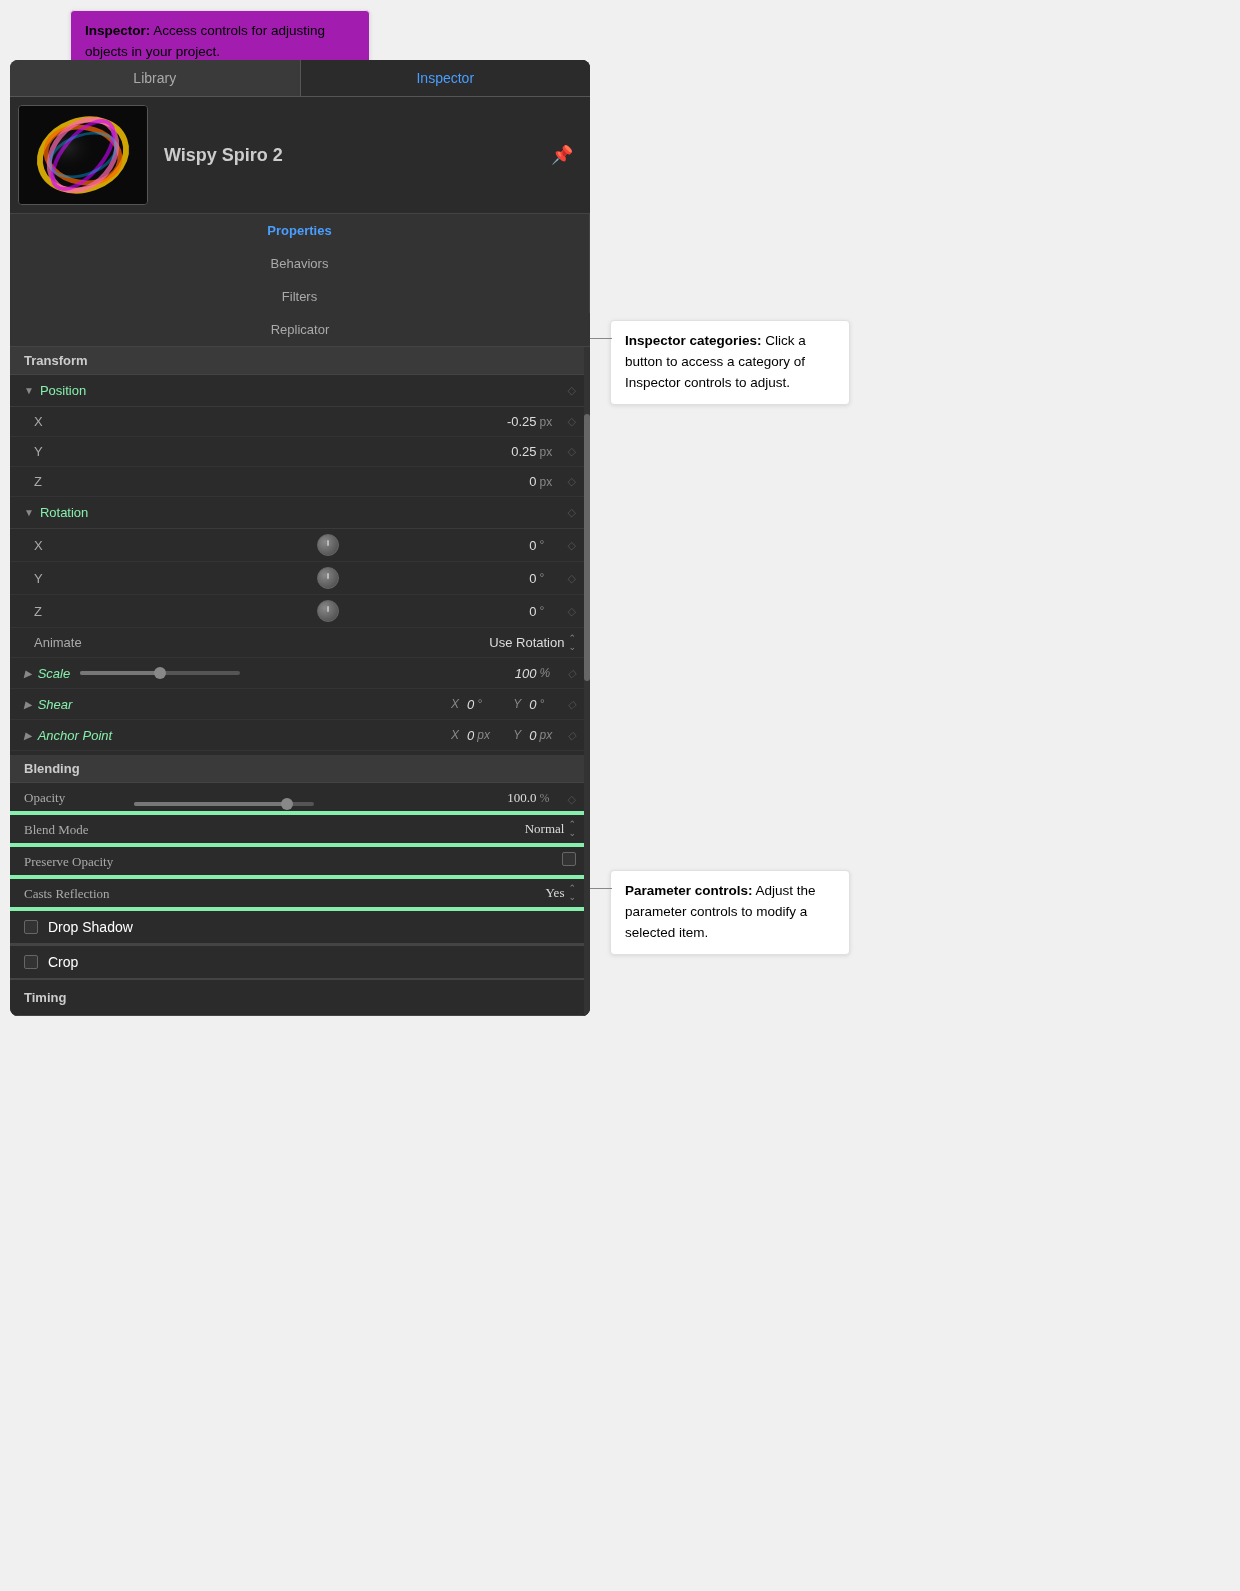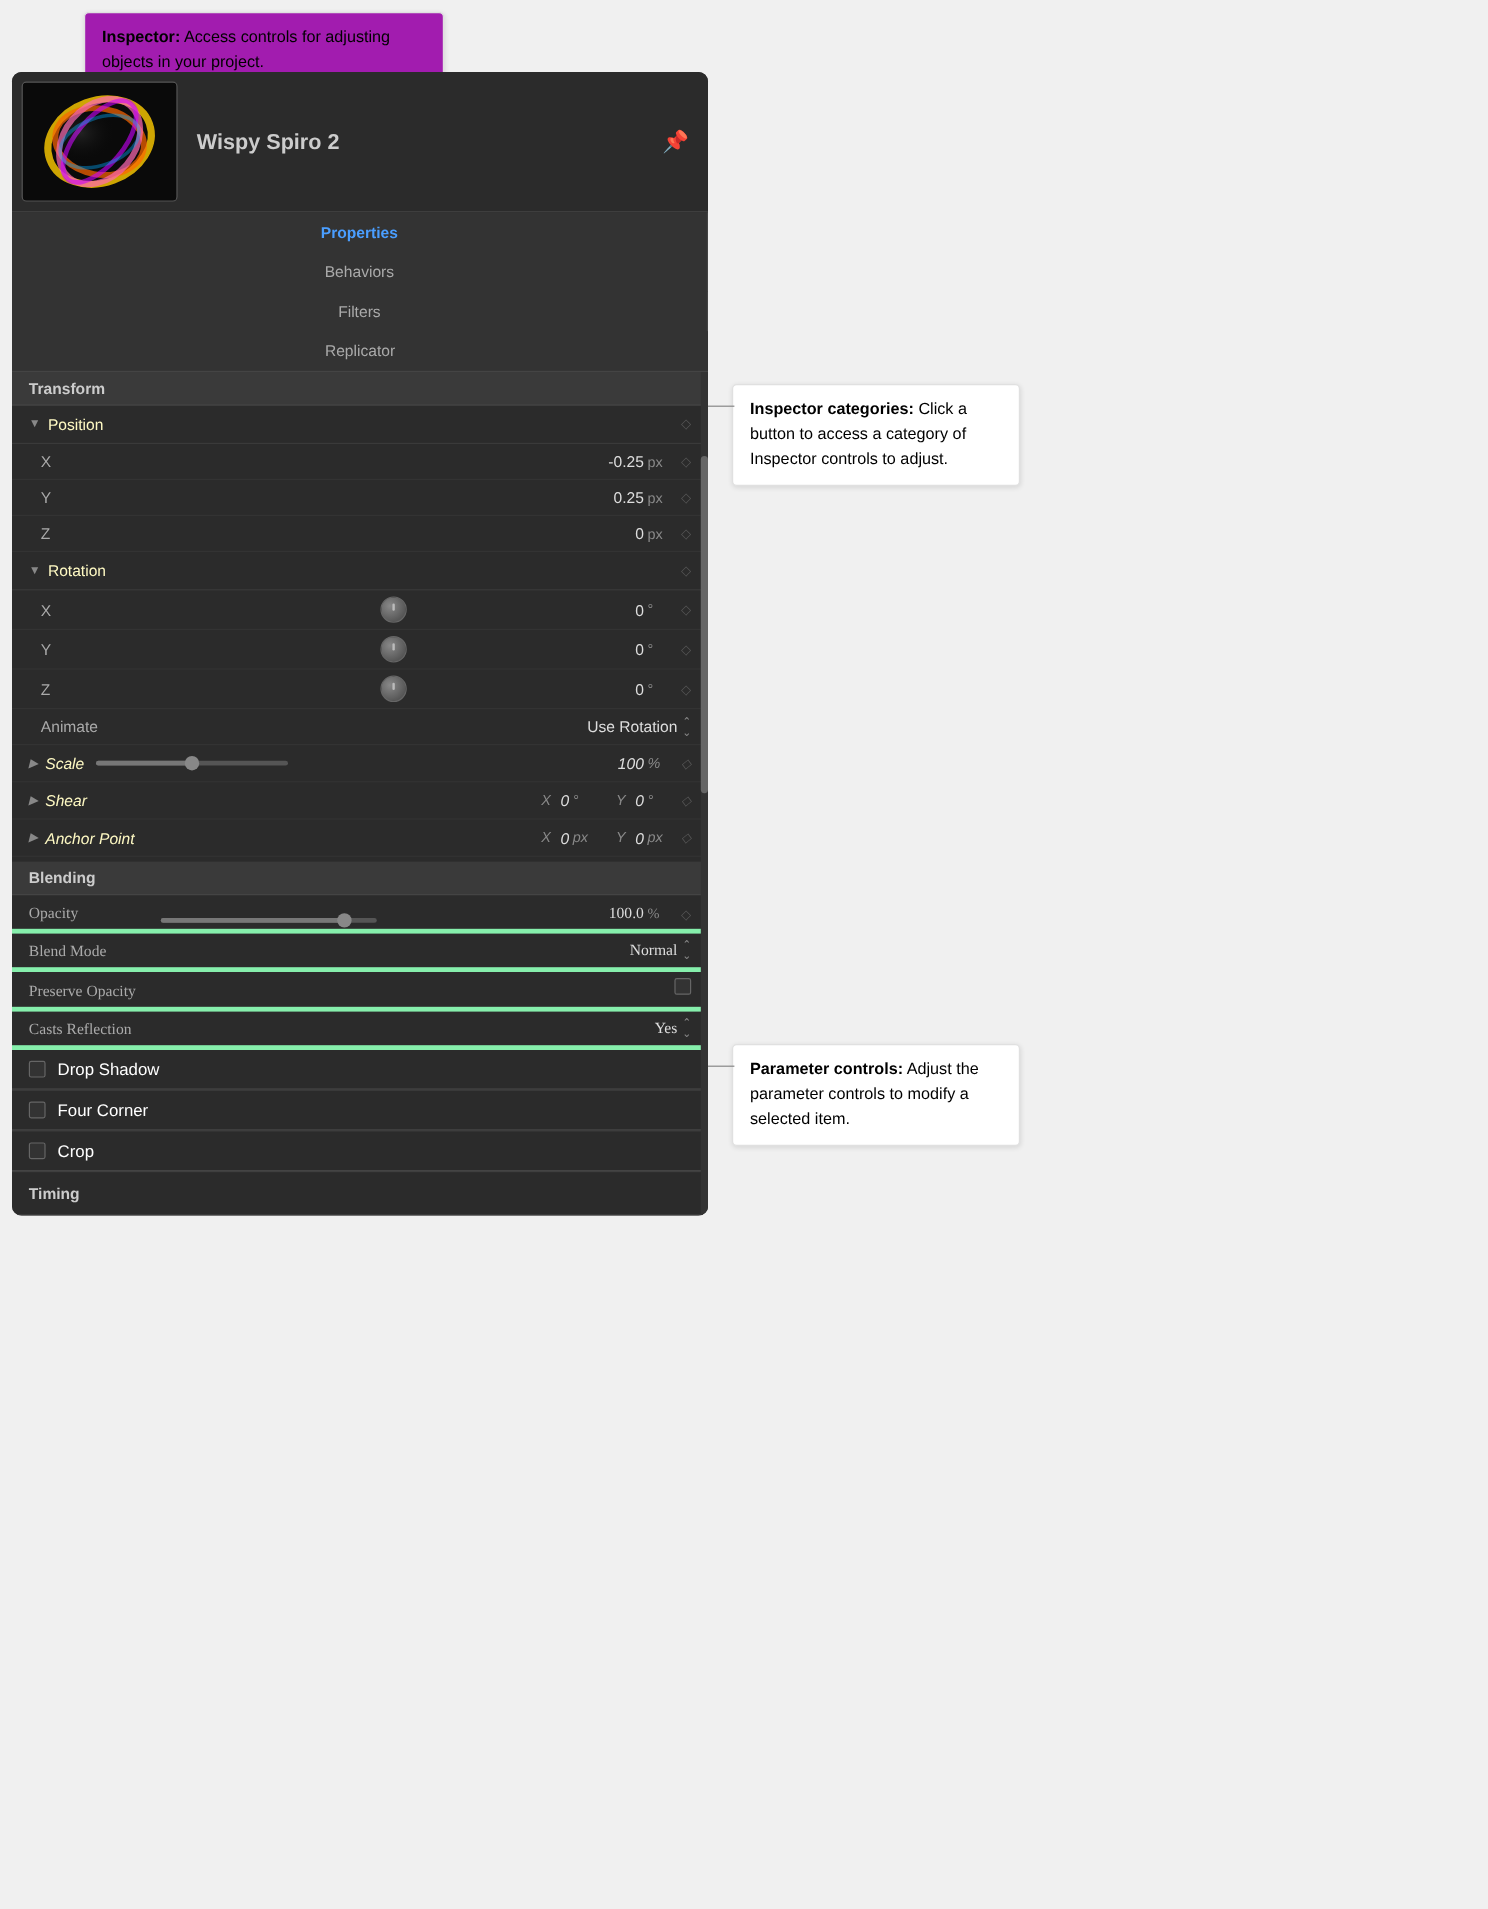--- a/index.html
+++ b/index.html
@@ -151,21 +151,21 @@
     }
     .triangle {
       font-size: 10px;
       color: #888;
       margin-right: 6px;
     }
     .triangle.collapsed::before { content: '▶'; }
     .triangle.expanded::before { content: '▼'; }
 
     .group-label {
-      color: #fef9c3;
+      color: #86efac;
       font-size: 13px;
     }
     .sub-row {
       display: flex;
       align-items: center;
       padding: 5px 14px 5px 24px;
       border-bottom: 1px solid #333;
       min-height: 30px;
     }
 
@@ -304,20 +304,24 @@
 
 <div style="position:absolute; top:10px; left:70px; background:#a21caf; border-radius:4px; padding:10px 14px; font-size:13.5px; line-height:1.55; max-width:300px; box-shadow:0 1px 4px rgba(0,0,0,0.1); border:1px solid #e0e0e0;">
   <span style="font-weight:700;">Inspector:</span>
   <span>Access controls for adjusting objects in your project.</span>
 </div>
 
 <div style="position:absolute; top:60px; left:386px; width:1px; height:10px; background:#555;"></div>
 
 <div class="panel-container">
 
+  <div class="tab-bar">
+    <div class="tab">Library</div>
+    <div class="tab active">Inspector</div>
+  </div>
 
   <div class="preview-header">
     <div class="preview-thumb">
       
       <svg viewBox="0 0 130 100" xmlns="http://www.w3.org/2000/svg">
         <rect width="130" height="100" fill="#0a0a0a"></rect>
         <ellipse cx="65" cy="50" rx="45" ry="35" fill="none" stroke="#ffcc00" stroke-width="6" opacity="0.8" transform="rotate(-20,65,50)"></ellipse>
         <ellipse cx="65" cy="50" rx="38" ry="28" fill="none" stroke="#ff6600" stroke-width="5" opacity="0.7" transform="rotate(10,65,50)"></ellipse>
         <ellipse cx="65" cy="50" rx="30" ry="40" fill="none" stroke="#ff69b4" stroke-width="5" opacity="0.7" transform="rotate(40,65,50)"></ellipse>
         <ellipse cx="65" cy="50" rx="42" ry="20" fill="none" stroke="#cc00ff" stroke-width="4" opacity="0.6" transform="rotate(-50,65,50)"></ellipse>
@@ -502,24 +506,20 @@
       </span>
     </div>
 
     <div class="checkbox-section-header">
       <span class="checkbox"></span>
       <span class="section-label">Drop Shadow</span>
     </div>
 
     <div style="height:1px; background:#444;"></div>
 
-    <div class="checkbox-section-header">
-      <span class="checkbox"></span>
-      <span class="section-label">Four Corner</span>
-    </div>
 
     <div style="height:1px; background:#444;"></div>
 
     <div class="checkbox-section-header">
       <span class="checkbox"></span>
       <span class="section-label">Crop</span>
     </div>
 
     <div style="height:1px; background:#444;"></div>
 

